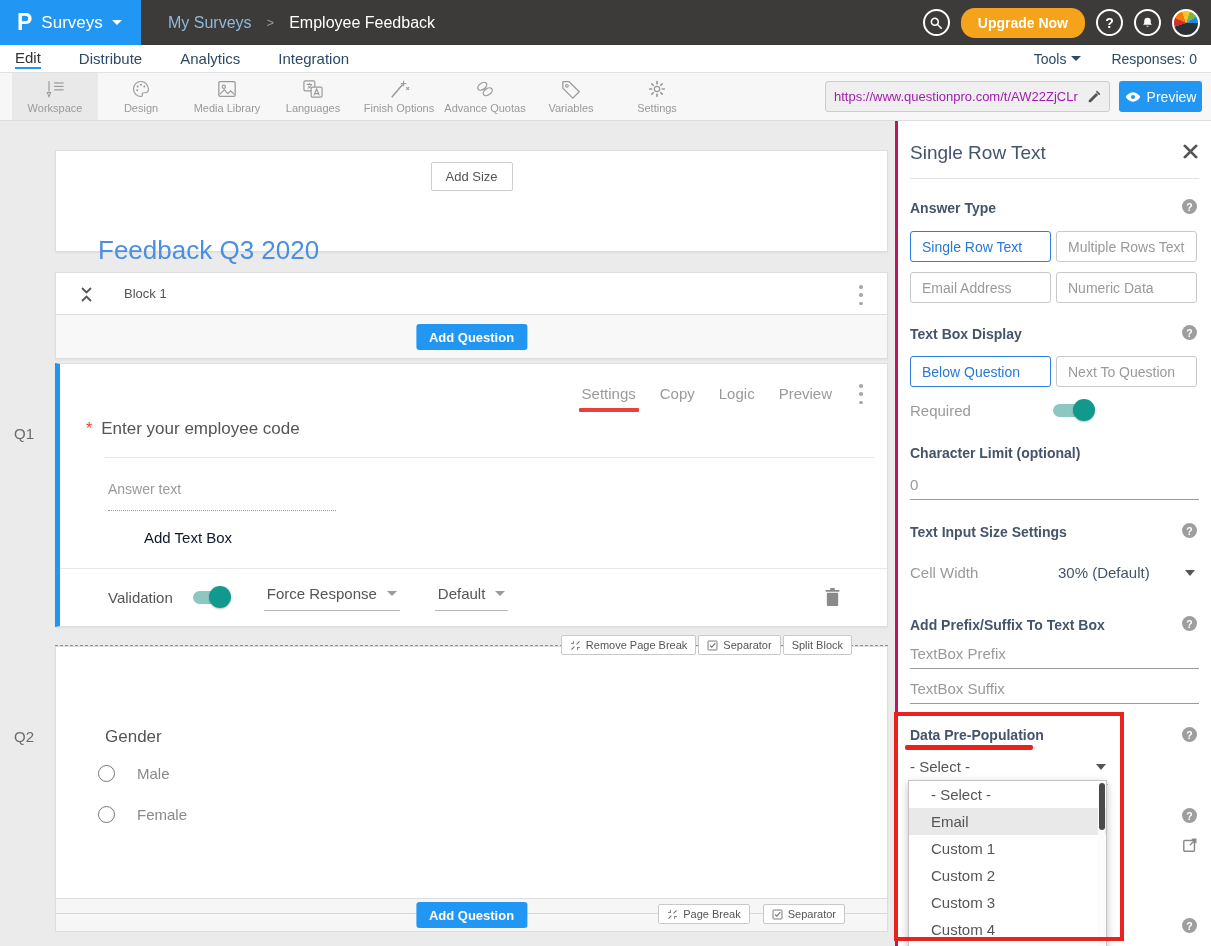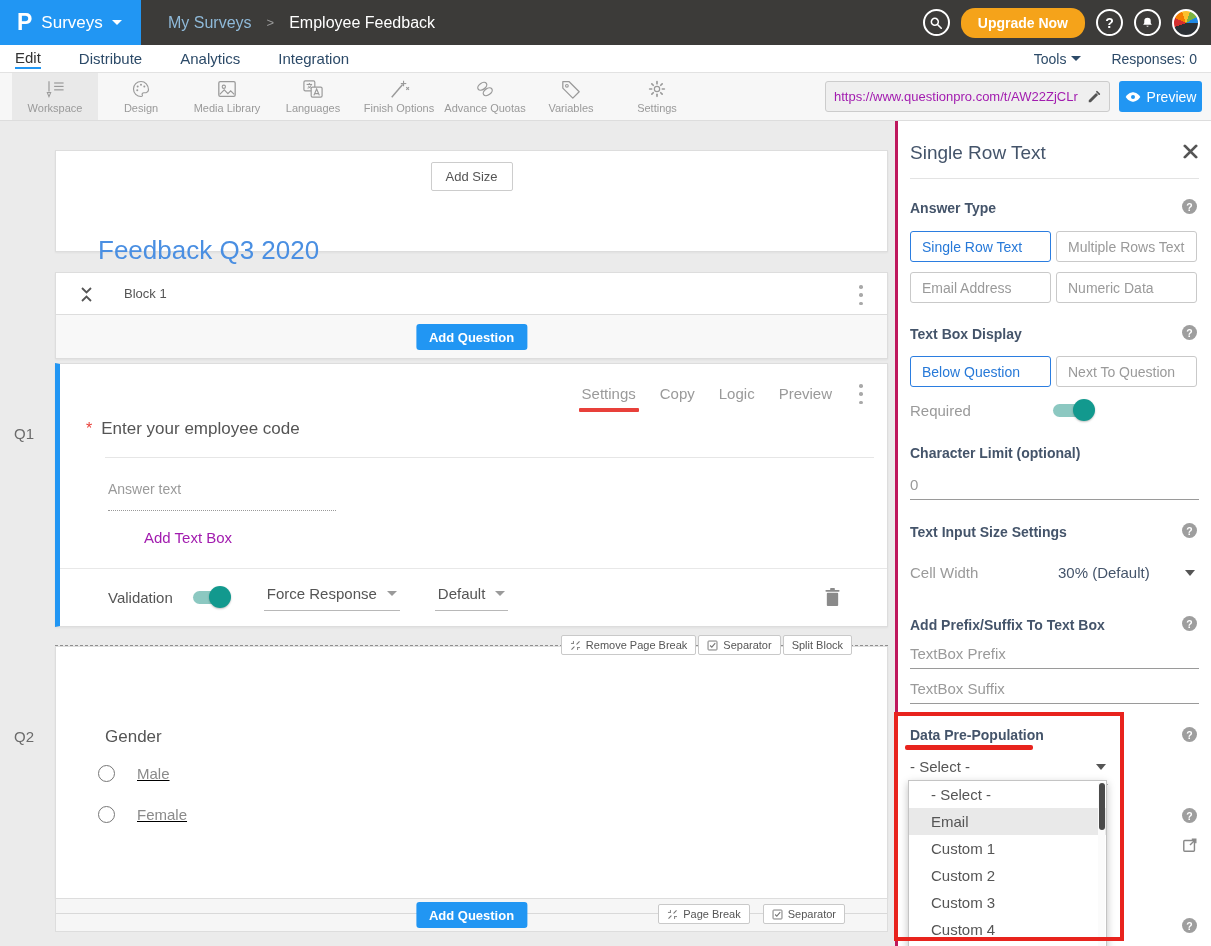--- a/index.html
+++ b/index.html
@@ -62,37 +62,37 @@
   .q-tab { cursor:pointer; position:relative; }
   .q-tab.red-active::after { content:""; position:absolute; left:-3px; right:-3px; bottom:-10px; height:4px; background:#e8403a; border-radius:1px; }
   .q1-dots { top:20px; }
   .q-row { position:absolute; left:26px; top:55px; display:flex; gap:9px; align-items:baseline; }
   .req-star { color:#e8403a; font-size:16px; }
   .q-text { font-size:17px; color:#555; cursor:text; }
   .q-underline { position:absolute; left:45px; right:13px; top:93px; border-bottom:1px solid #e6e6e6; }
   .answer-ph { position:absolute; left:48px; top:116px; width:228px; }
   .answer-ph input { width:100%; border:none; border-bottom:1px dotted #999; background:transparent; font-size:14px; color:#9a9a9a; padding-bottom:13px; outline:none; font-family:"Liberation Sans",sans-serif; }
   .answer-ph input::placeholder { color:#9a9a9a; opacity:1; }
-  .add-textbox { position:absolute; left:84px; top:165px; font-size:15px; color:#a21caf; cursor:pointer; }
+  .add-textbox { position:absolute; left:84px; top:165px; font-size:15px; color:#0f172a; cursor:pointer; }
   .q-footer { position:absolute; left:0; right:0; bottom:0; height:58px; border-top:1px solid #e8e8e8; display:flex; align-items:center; padding-left:48px; gap:20px; }
   .validation-label { font-size:15px; color:#555; }
   .toggle { position:relative; width:36px; height:13px; background:#8cc8c1; border-radius:7px; cursor:pointer; flex:none; }
   .toggle::after { content:""; position:absolute; right:-2px; top:-5px; width:22px; height:22px; border-radius:50%; background:#12998e; box-shadow:0 1px 2px rgba(0,0,0,.25); }
   .inline-select { display:flex; align-items:center; gap:10px; border-bottom:1px solid #b8b8b8; padding:0 3px 8px 3px; font-size:15px; color:#555; cursor:pointer; margin-left:15px; }
   .inline-select .caret-down { border-top-color:#9a9a9a; }
   .trash-btn { position:absolute; right:46px; top:18px; cursor:pointer; }
 
   .pb-row { position:absolute; left:55px; top:637px; width:833px; height:18px; z-index:3; }
   .pb-line { position:absolute; left:0; right:0; top:8px; border-top:1px dashed #8f8f8f; }
   .pb-buttons { position:absolute; right:36px; top:-2px; display:flex; gap:2px; }
   .pb-btn { background:#fff; border:1px solid #c9c9c9; border-radius:2px; font-size:11px; color:#555; padding:3px 8px; display:flex; align-items:center; gap:5px; cursor:pointer; font-family:"Liberation Sans",sans-serif; }
 
   .q2-card { top:646px; height:253px; }
   .q2-title { position:absolute; left:49px; top:80px; font-size:17px; color:#555; cursor:text; }
-  .radio-row { position:absolute; left:42px; display:flex; align-items:center; gap:22px; cursor:pointer;text-decoration:underline; }
+  .radio-row { position:absolute; left:42px; display:flex; align-items:center; gap:22px; cursor:pointer; }
   .radio-circle { width:17px; height:17px; border:1.5px solid #777; border-radius:50%; background:#fff; flex:none; }
   .radio-label { font-size:15px; color:#8a8a8a; }
 
   .bottom-strip { position:absolute; left:55px; top:899px; width:833px; height:33px; background:#f6f6f6; border:1px solid #ddd; border-top:none; z-index:3; }
   .bottom-strip::before { content:""; position:absolute; left:0; right:0; top:14px; border-top:1px solid #d9d9d9; }
   .bottom-addq { top:3px; z-index:2; }
   .bottom-buttons { position:absolute; right:42px; top:5px; display:flex; gap:13px; z-index:2; }
 
   
   .sidebar { position:absolute; left:895px; top:121px; width:316px; height:825px; background:#fff; border-left:3px solid #be185d; z-index:5; }

